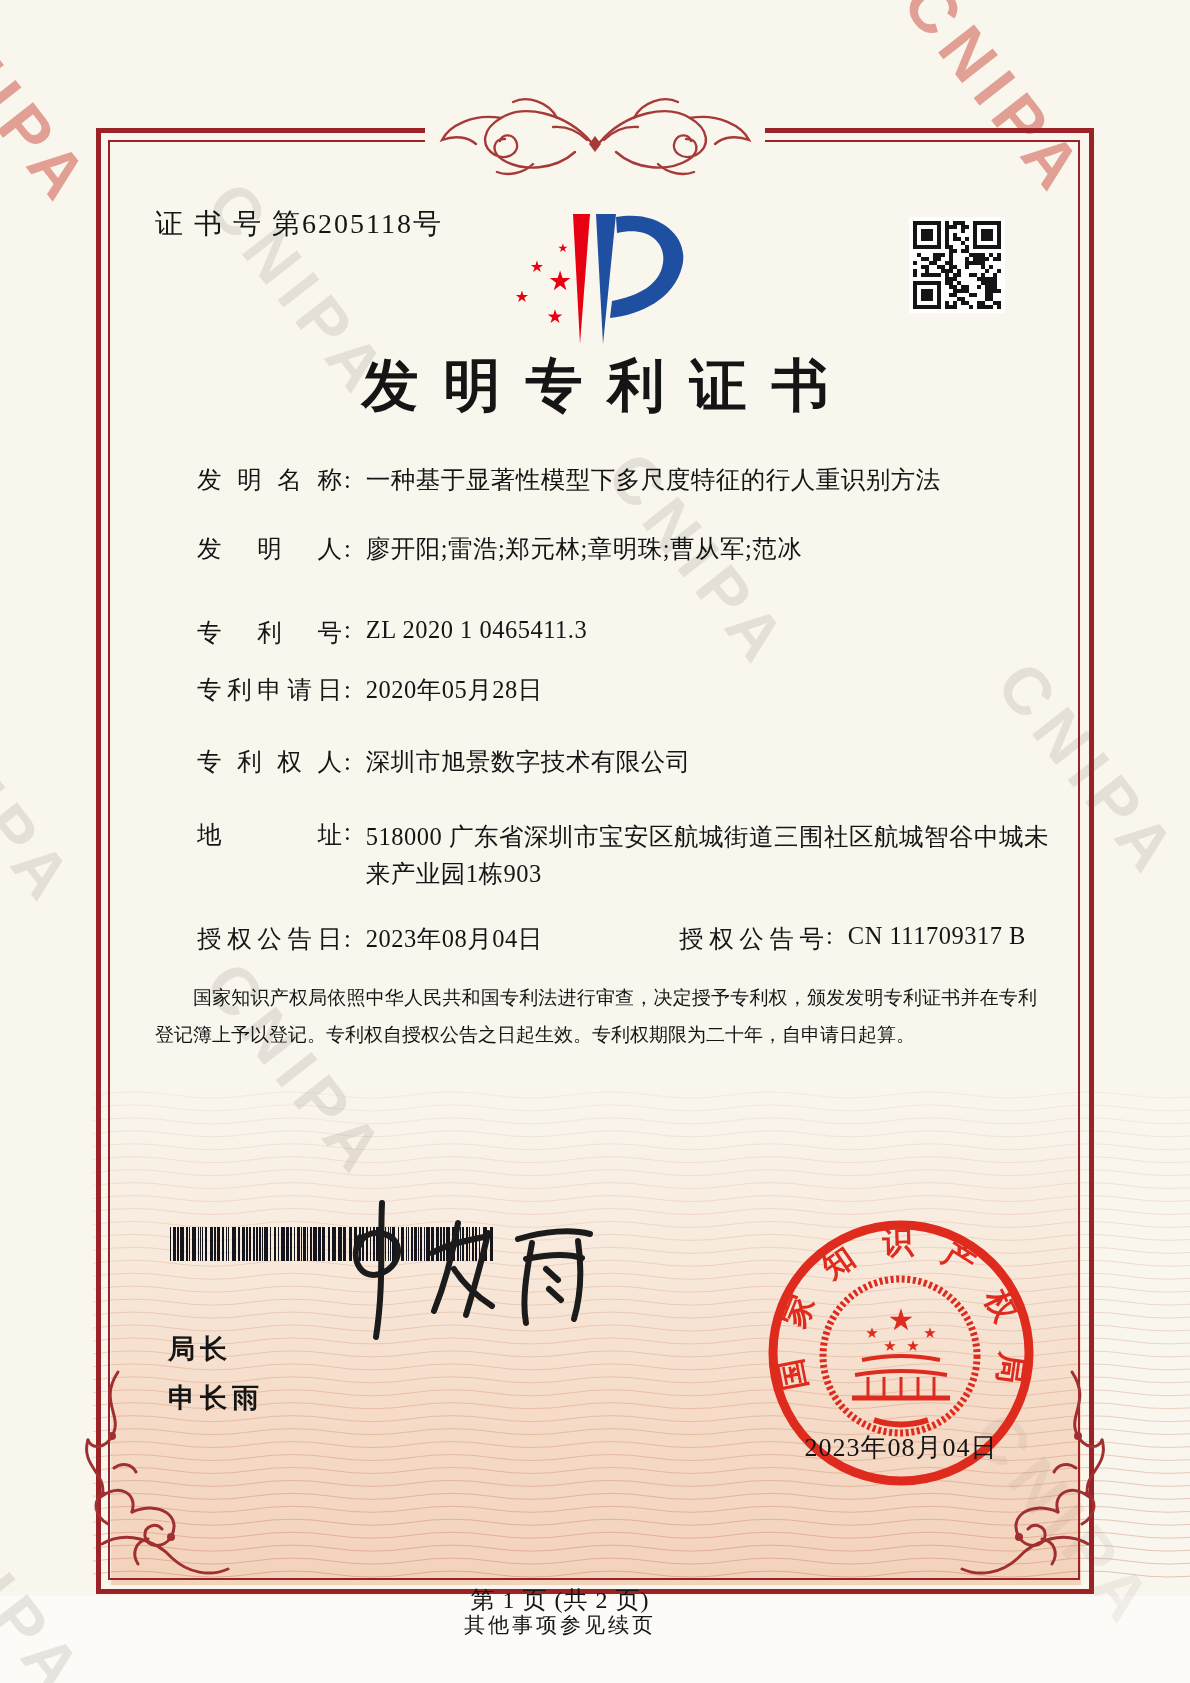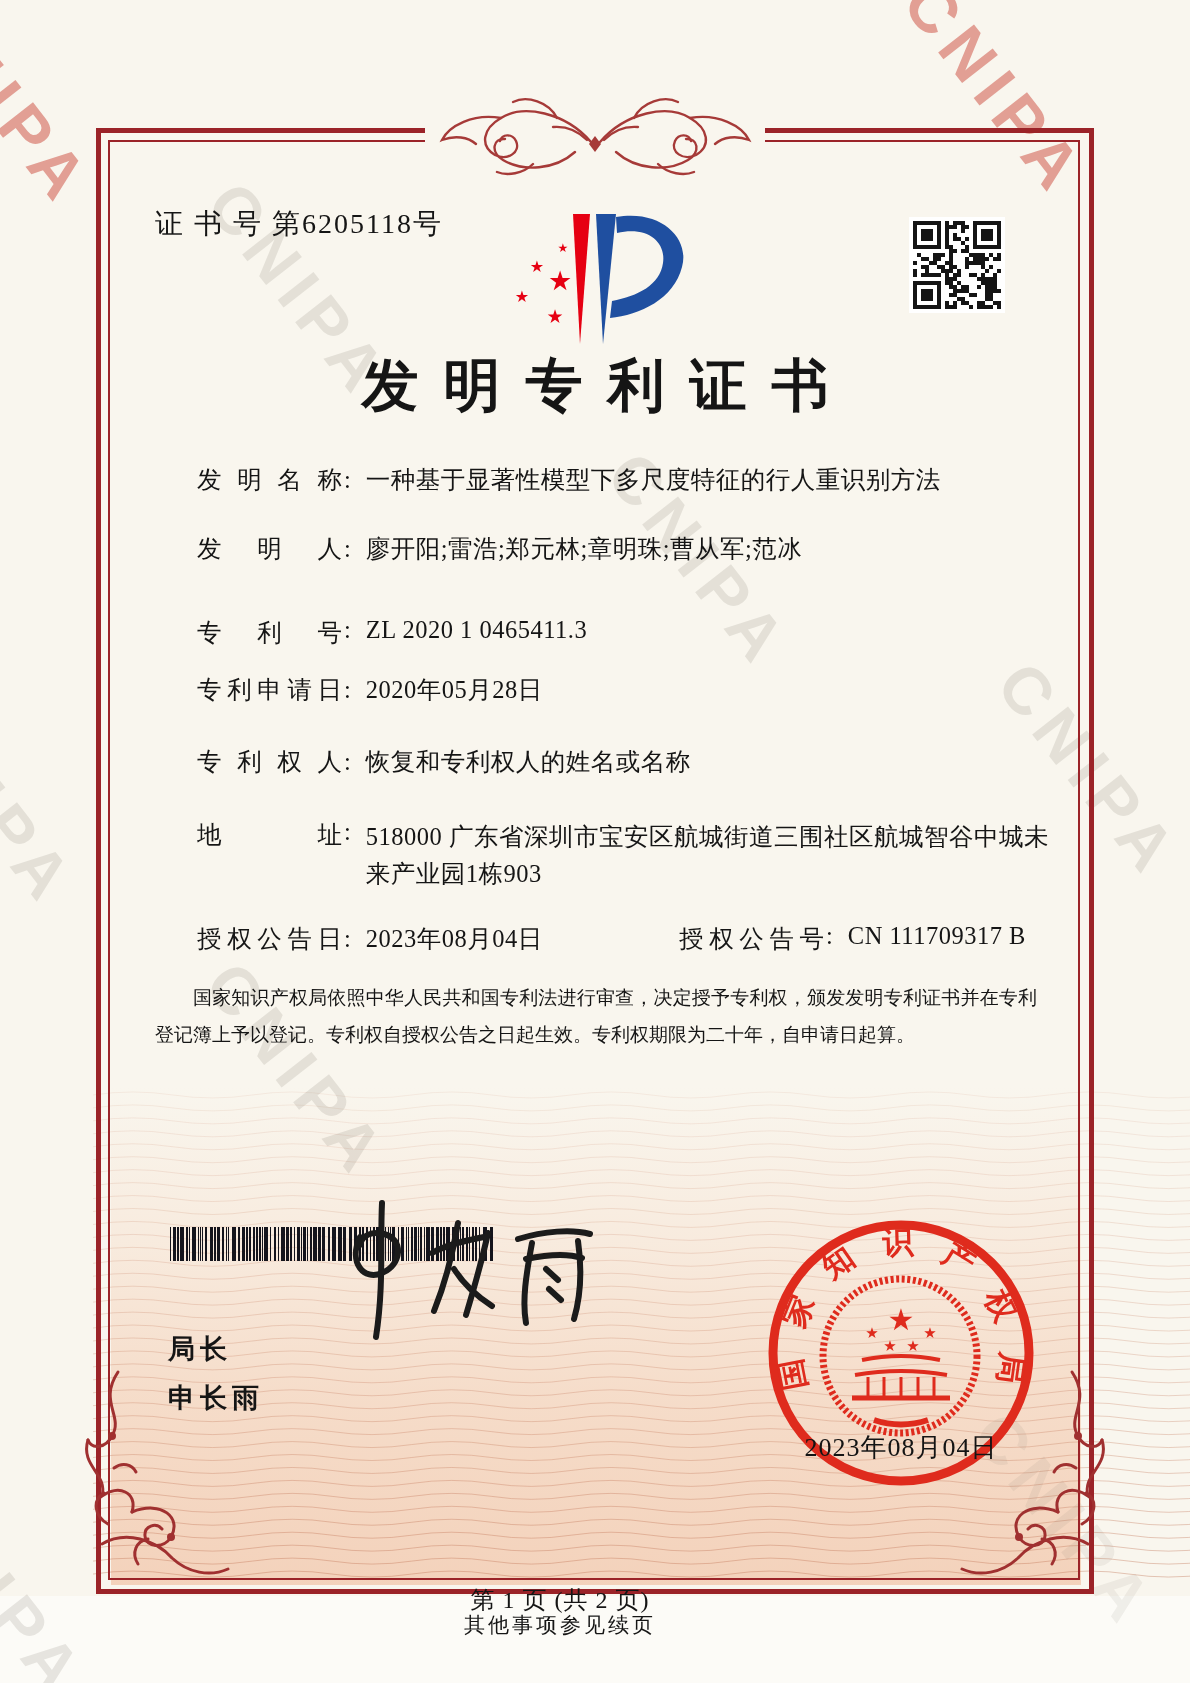--- a/index.html
+++ b/index.html
@@ -333,21 +333,21 @@
 <div class="row" style="top:532px">
   <span class="lab">发明人</span><span class="col">:</span><span class="val">廖开阳;雷浩;郑元林;章明珠;曹从军;范冰</span>
 </div>
 <div class="row" style="top:616px">
   <span class="lab">专利号</span><span class="col">:</span><span class="val">ZL 2020 1 0465411.3</span>
 </div>
 <div class="row" style="top:673px">
   <span class="lab">专利申请日</span><span class="col">:</span><span class="val">2020年05月28日</span>
 </div>
 <div class="row" style="top:745px">
-  <span class="lab">专利权人</span><span class="col">:</span><span class="val">恢复和专利权人的姓名或名称</span>
+  <span class="lab">专利权人</span><span class="col">:</span><span class="val">深圳市旭景数字技术有限公司</span>
 </div>
 <div class="row" style="top:818px">
   <span class="lab">地址</span><span class="col">:</span><span class="val-wrap">518000 广东省深圳市宝安区航城街道三围社区航城智谷中城未来产业园1栋903</span>
 </div>
 <div class="row" style="top:922px">
   <span class="lab">授权公告日</span><span class="col">:</span><span class="val">2023年08月04日</span>
   <span style="position:absolute;left:482px;top:0">
     <span class="lab">授权公告号</span><span class="col">:</span><span class="val">CN 111709317 B</span>
   </span>
 </div>

